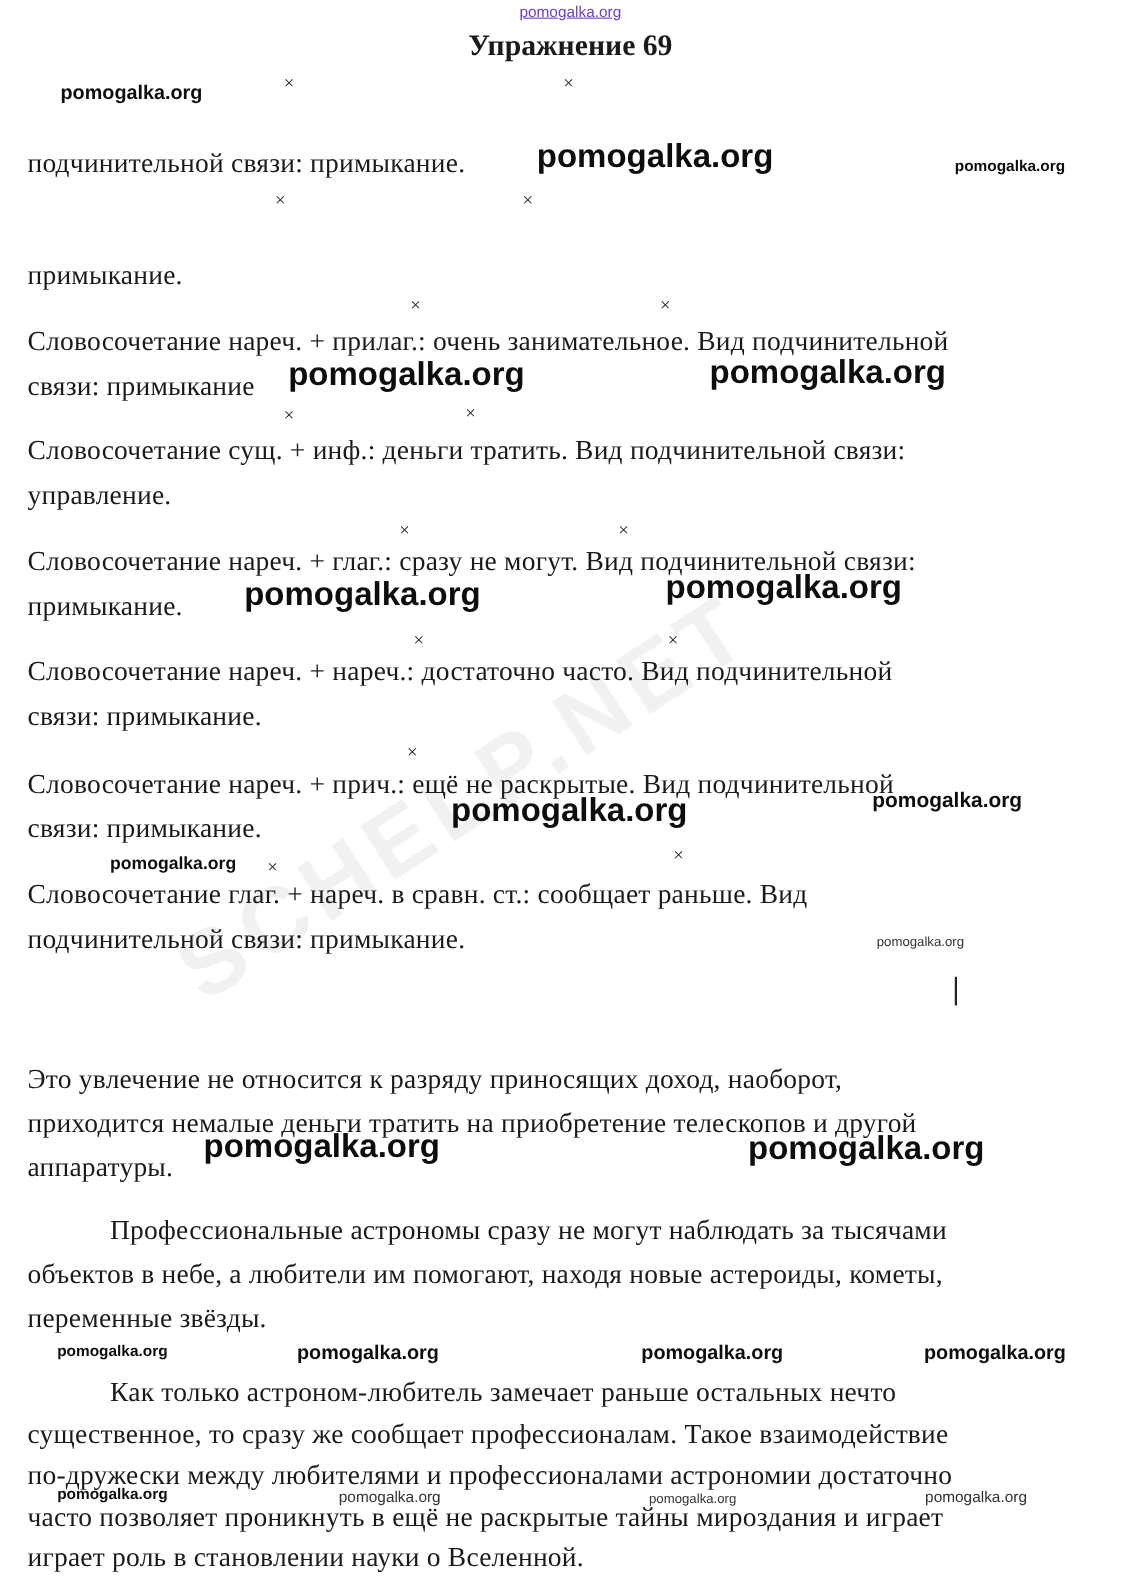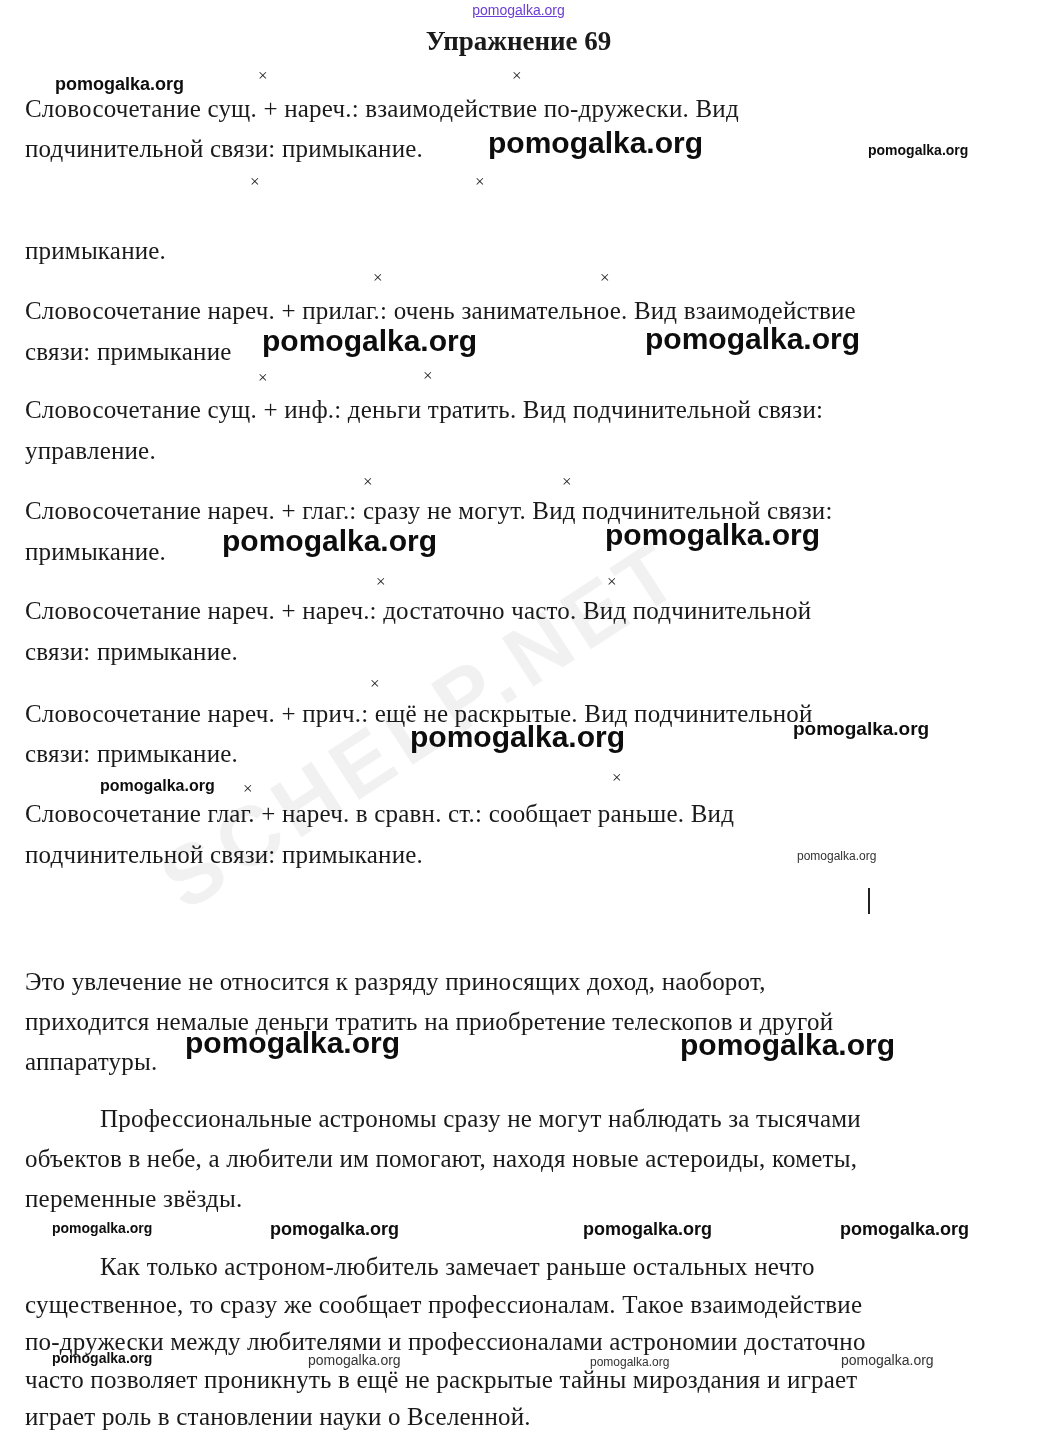--- a/index.html
+++ b/index.html
@@ -47,24 +47,23 @@
 <body>
 
 <div class="page">
 
   <div class="diag">SCHELP.NET</div>
 
   <a class="wm-top">pomogalka.org</a>
 
   <div class="title">Упражнение 69</div>
 
-  <div class="ln" style="left:25px;top:95px">Словосочетание сущ. + нареч.: взаимодействие по-дружески. Вид</div>
   <div class="ln" style="left:25px;top:135px">подчинительной связи: примыкание.</div>
   <div class="ln" style="left:25px;top:237px">примыкание.</div>
-  <div class="ln" style="left:25px;top:297px">Словосочетание нареч. + прилаг.: очень занимательное. Вид взаимодействие</div>
+  <div class="ln" style="left:25px;top:297px">Словосочетание нареч. + прилаг.: очень занимательное. Вид подчинительной</div>
   <div class="ln" style="left:25px;top:338px">связи: примыкание</div>
   <div class="ln" style="left:25px;top:396px">Словосочетание сущ. + инф.: деньги тратить. Вид подчинительной связи:</div>
   <div class="ln" style="left:25px;top:437px">управление.</div>
   <div class="ln" style="left:25px;top:497px">Словосочетание нареч. + глаг.: сразу не могут. Вид подчинительной связи:</div>
   <div class="ln" style="left:25px;top:538px">примыкание.</div>
   <div class="ln" style="left:25px;top:597px">Словосочетание нареч. + нареч.: достаточно часто. Вид подчинительной</div>
   <div class="ln" style="left:25px;top:638px">связи: примыкание.</div>
   <div class="ln" style="left:25px;top:700px">Словосочетание нареч. + прич.: ещё не раскрытые. Вид подчинительной</div>
   <div class="ln" style="left:25px;top:740px">связи: примыкание.</div>
   <div class="ln" style="left:25px;top:800px">Словосочетание глаг. + нареч. в сравн. ст.: сообщает раньше. Вид</div>

